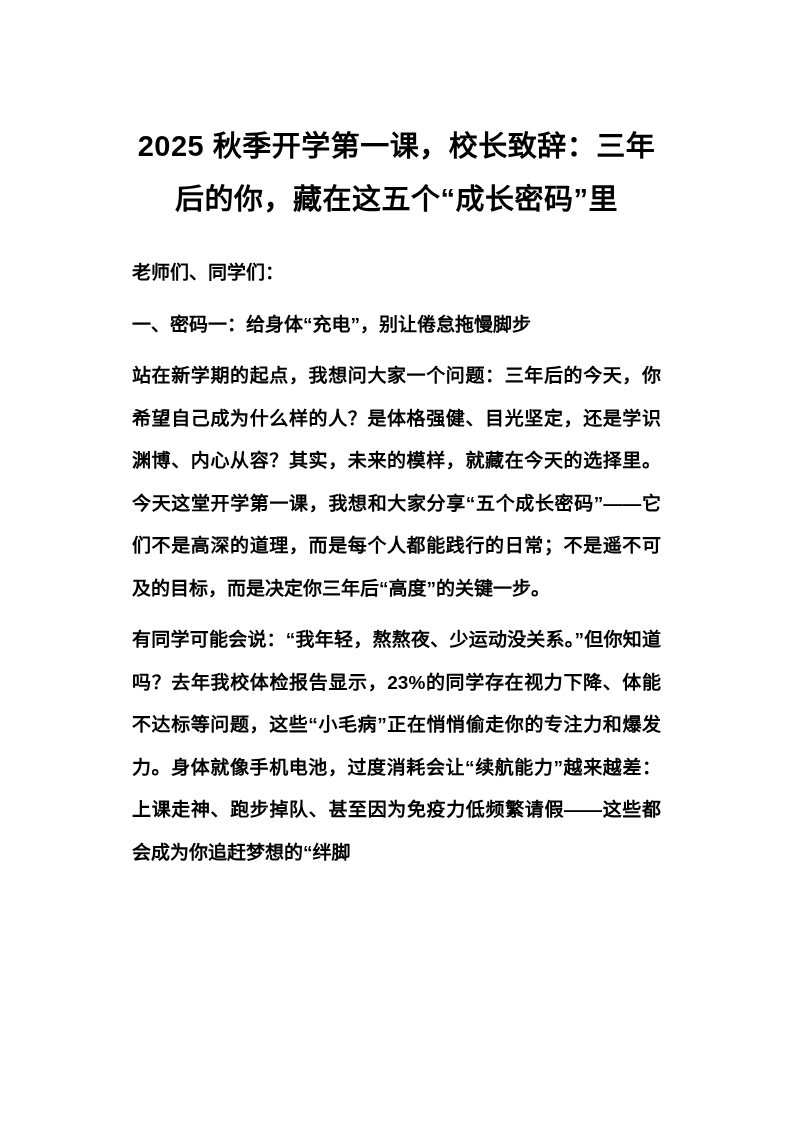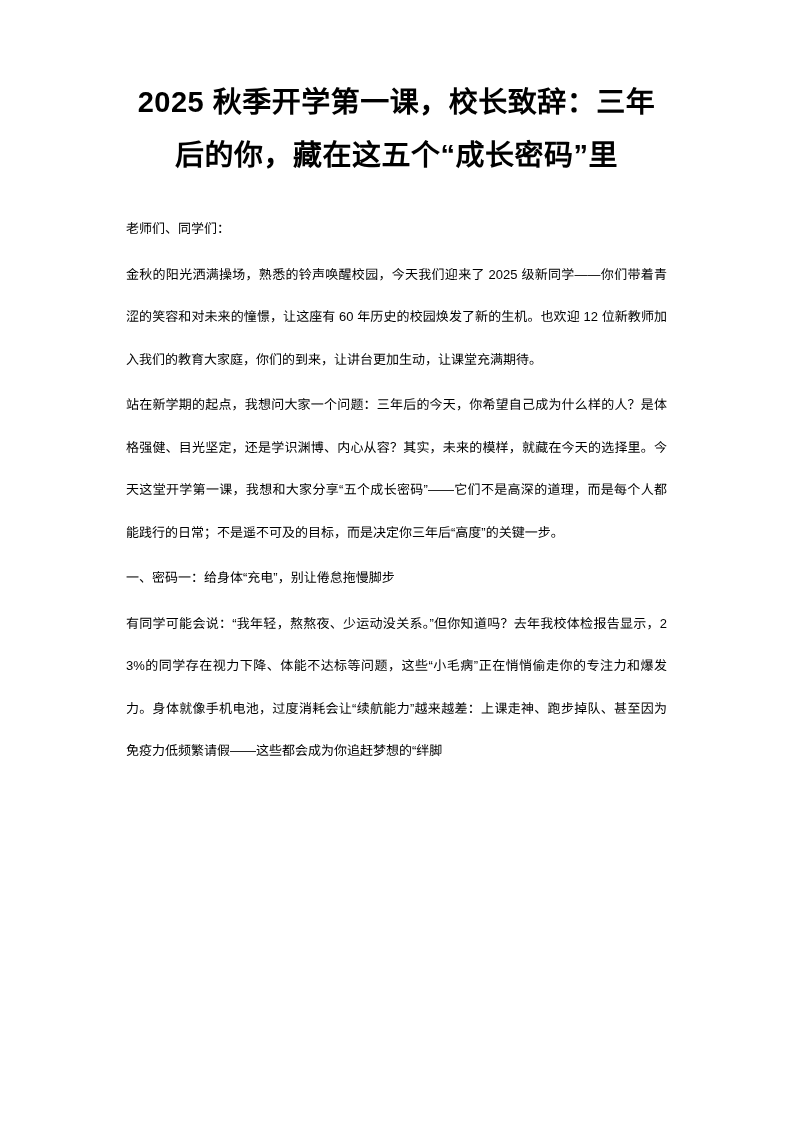--- a/index.html
+++ b/index.html
@@ -11,52 +11,52 @@
     width: 793px;
     height: 1122px;
     overflow: hidden;
   }
   .page {
     box-sizing: border-box;
     width: 793px;
     height: 1122px;
     background: #ffffff;
     color: #000000;
-    padding: 76px 123px 90px 123px;
+    padding: 120px 123px 90px 123px;
     overflow: hidden;
     
     font-family: "Liberation Sans", serif;
   }
   .doc-title {
     margin: 0 0 26px 0;
     font-size: 29px;
     font-weight: 700;
     line-height: 53px;
     text-align: center;
     letter-spacing: 0.5px;
   }
   .para {
-    margin: 3px;
-    font-size: 13px;
+    margin: 9px;
+    font-size: 19px;
     line-height: 42.5px;
     text-align: justify;
     text-justify: inter-ideograph;
     word-break: break-all;
+    font-weight: bold;
   }
 </style>
 </head>
 <body>
 
 <div class="page">
   <h1 class="doc-title">2025 秋季开学第一课，校长致辞：三年后的你，藏在这五个“成长密码”里</h1>
 
   <p class="para">老师们、同学们：</p>
 
 
-  <p class="para">金秋的阳光洒满操场，熟悉的铃声唤醒校园，今天我们迎来了 2025 级新同学——你们带着青涩的笑容和对未来的憧憬，让这座有 60 年历史的校园焕发了新的生机。也欢迎 12 位新教师加入我们的教育大家庭，你们的到来，让讲台更加生动，让课堂充满期待。</p>
+
+  <p class="para">一、密码一：给身体“充电”，别让倦怠拖慢脚步</p>
 
   <p class="para">站在新学期的起点，我想问大家一个问题：三年后的今天，你希望自己成为什么样的人？是体格强健、目光坚定，还是学识渊博、内心从容？其实，未来的模样，就藏在今天的选择里。今天这堂开学第一课，我想和大家分享“五个成长密码”——它们不是高深的道理，而是每个人都能践行的日常；不是遥不可及的目标，而是决定你三年后“高度”的关键一步。</p>
-
-  <p class="para">一、密码一：给身体“充电”，别让倦怠拖慢脚步</p>
 
 
   <p class="para">有同学可能会说：“我年轻，熬熬夜、少运动没关系。”但你知道吗？去年我校体检报告显示，23%的同学存在视力下降、体能不达标等问题，这些“小毛病”正在悄悄偷走你的专注力和爆发力。身体就像手机电池，过度消耗会让“续航能力”越来越差：上课走神、跑步掉队、甚至因为免疫力低频繁请假——这些都会成为你追赶梦想的“绊脚</p>
 </div>
 
 </body></html>

